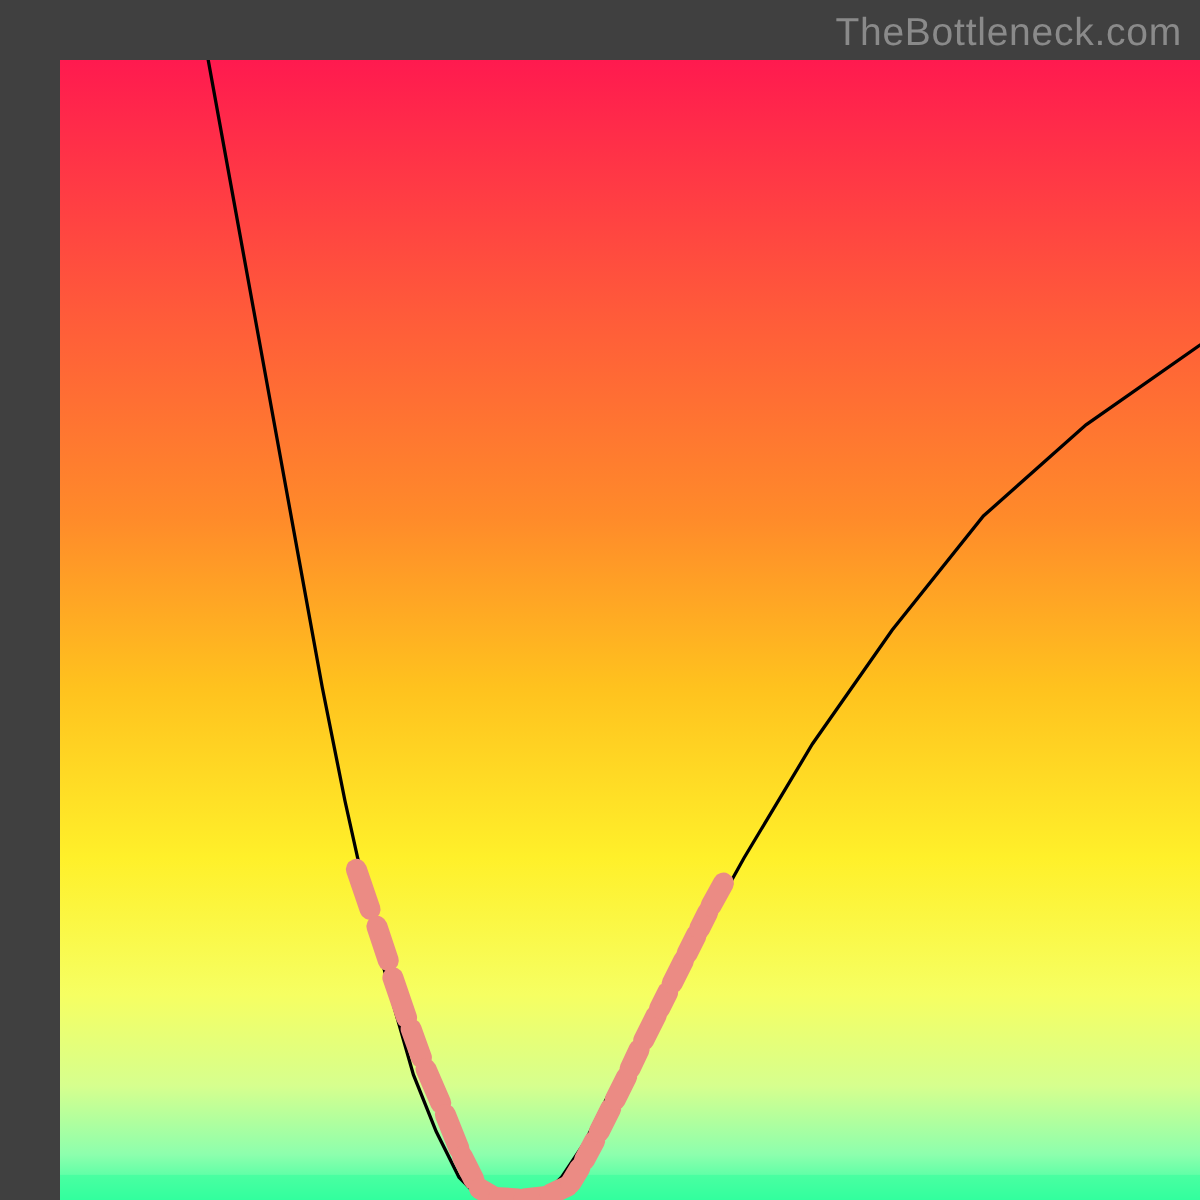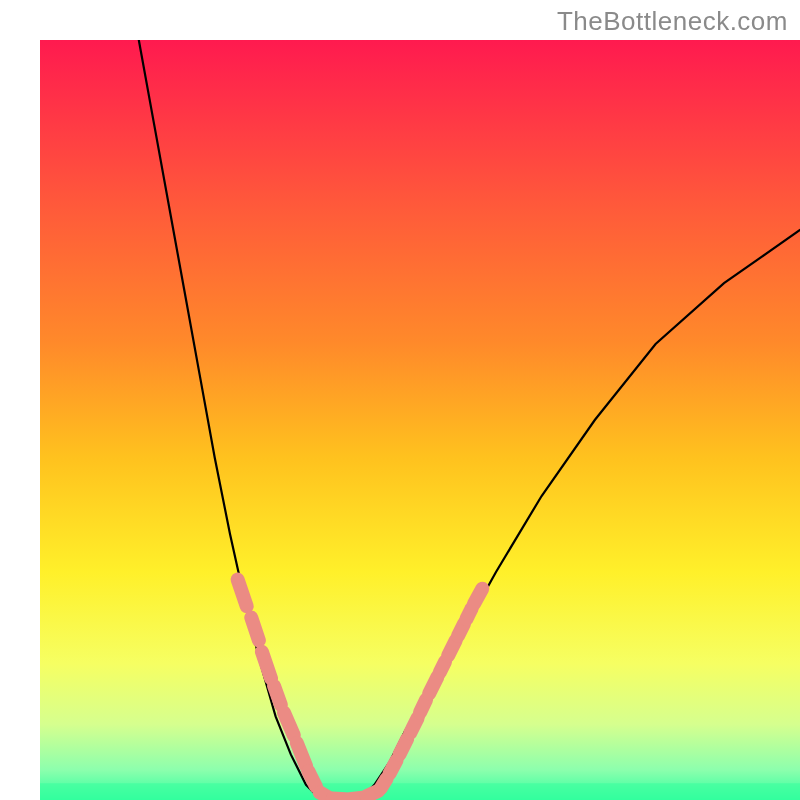--- a/index.html
+++ b/index.html
@@ -7,21 +7,21 @@
     padding: 0;
     width: 800px;
     height: 800px;
     background: #000000;
     overflow: hidden;
   }
   .outer {
     position: relative;
     width: 800px;
     height: 800px;
-    background: #ffffff;
+    background: #404040;
   }
   .watermark {
     position: absolute;
     top: 6px;
     right: 12px;
     font-family: Arial, Helvetica, sans-serif;
     font-size: 26px;
     font-weight: 500;
     color: #8a8a8a;
     letter-spacing: 0.5px;

